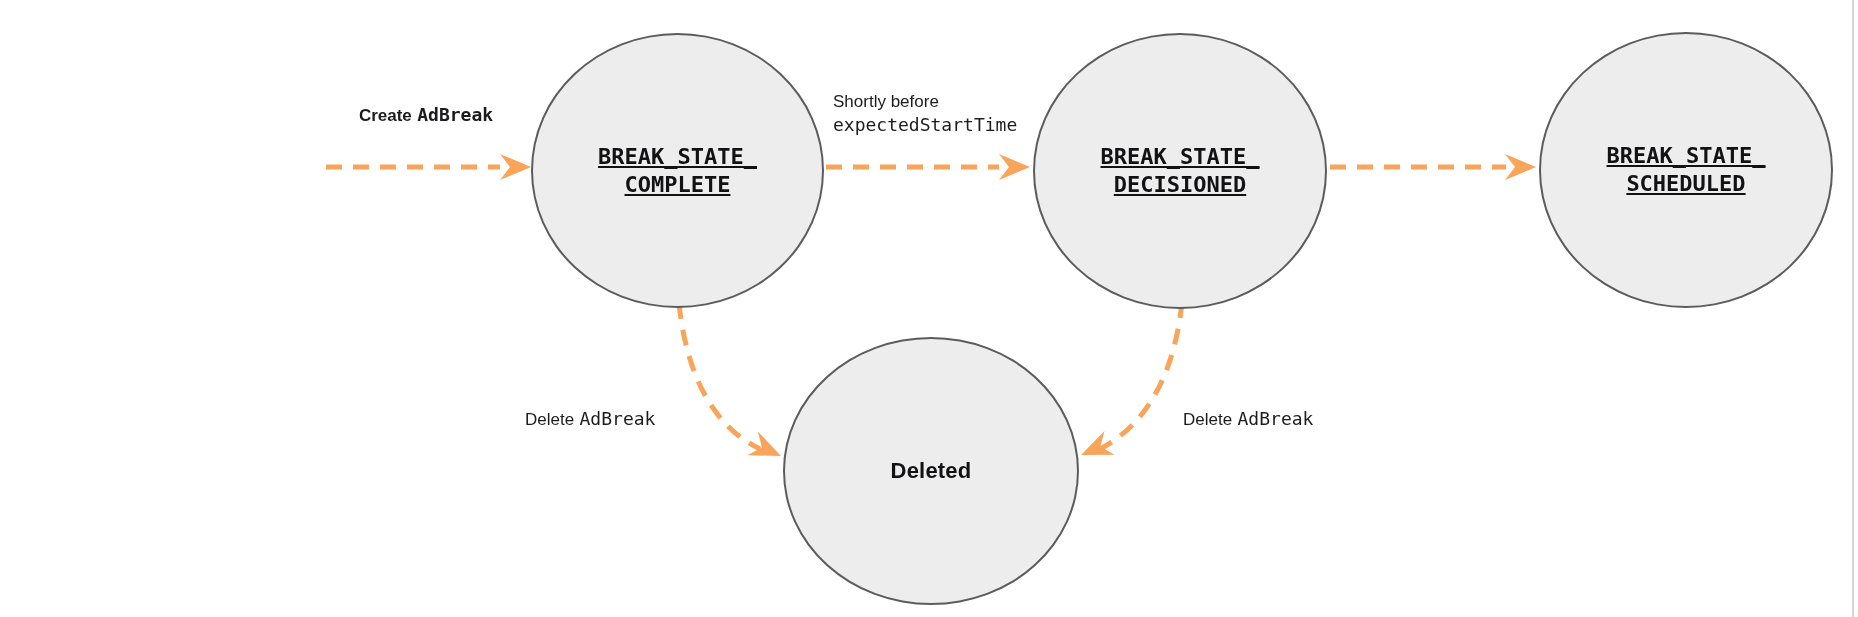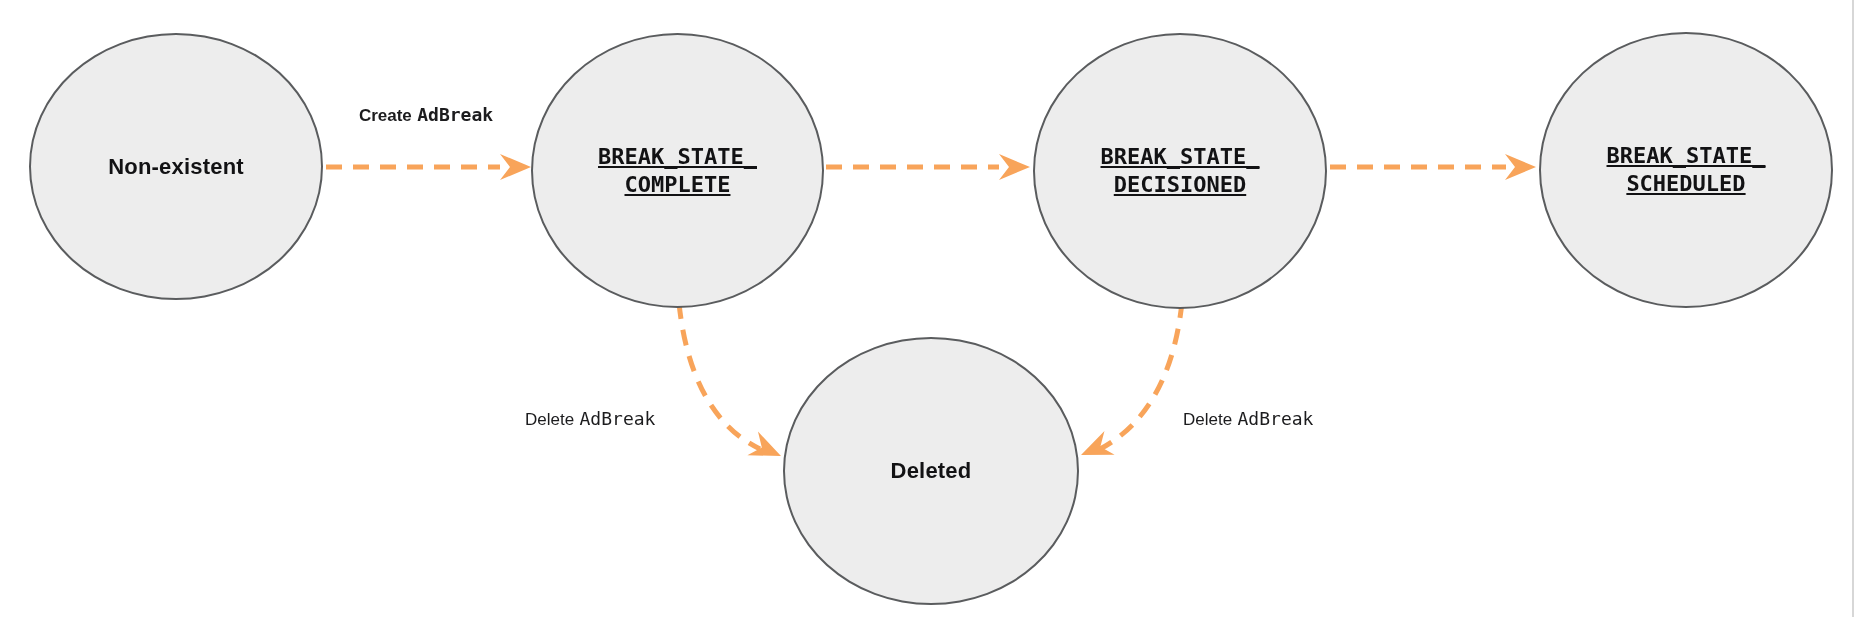--- a/index.html
+++ b/index.html
@@ -102,23 +102,20 @@
     <g>
       <path class="dash" d="M679 303 C685 362 706 423 760 449"></path>
       <path class="head" d="M0 0 L-31 -13 L-21 0 L-31 13 Z" transform="translate(781 456) rotate(24)"></path>
     </g>
     <g>
       <path class="dash" d="M1182 302 C1176 360 1155 420 1100 449"></path>
       <path class="head" d="M0 0 L-31 -13 L-21 0 L-31 13 Z" transform="translate(1081 455) rotate(157)"></path>
     </g>
   </svg>
 
-  <div class="node" style="left:29px; top:33px; width:294px; height:267px;">
-    <span class="plain-name">Non-existent</span>
-  </div>
 
   <div class="node" style="left:531px; top:33px; width:293px; height:275px;">
     <span class="mono-name"><span>BREAK_STATE_</span><span>COMPLETE</span></span>
   </div>
 
   <div class="node" style="left:1033px; top:33px; width:294px; height:276px;">
     <span class="mono-name"><span>BREAK_STATE_</span><span>DECISIONED</span></span>
   </div>
 
   <div class="node" style="left:1539px; top:32px; width:294px; height:276px;">
@@ -126,20 +123,24 @@
   </div>
 
   <div class="node" style="left:783px; top:337px; width:296px; height:268px;">
     <span class="plain-name">Deleted</span>
   </div>
 
   <div class="edge-label center" style="left:341px; top:103px; width:170px;font-weight:bold;">
     <span>Create</span><span class="code inline">AdBreak</span>
   </div>
 
+  <div class="edge-label" style="left:833px; top:90px;">
+    <span class="line">Shortly before</span>
+    <span class="line code">expectedStartTime</span>
+  </div>
 
 
   <div class="edge-label" style="left:525px; top:407px;">
     <span>Delete</span><span class="code inline">AdBreak</span>
   </div>
 
   <div class="edge-label" style="left:1183px; top:407px;">
     <span>Delete</span><span class="code inline">AdBreak</span>
   </div>
 

